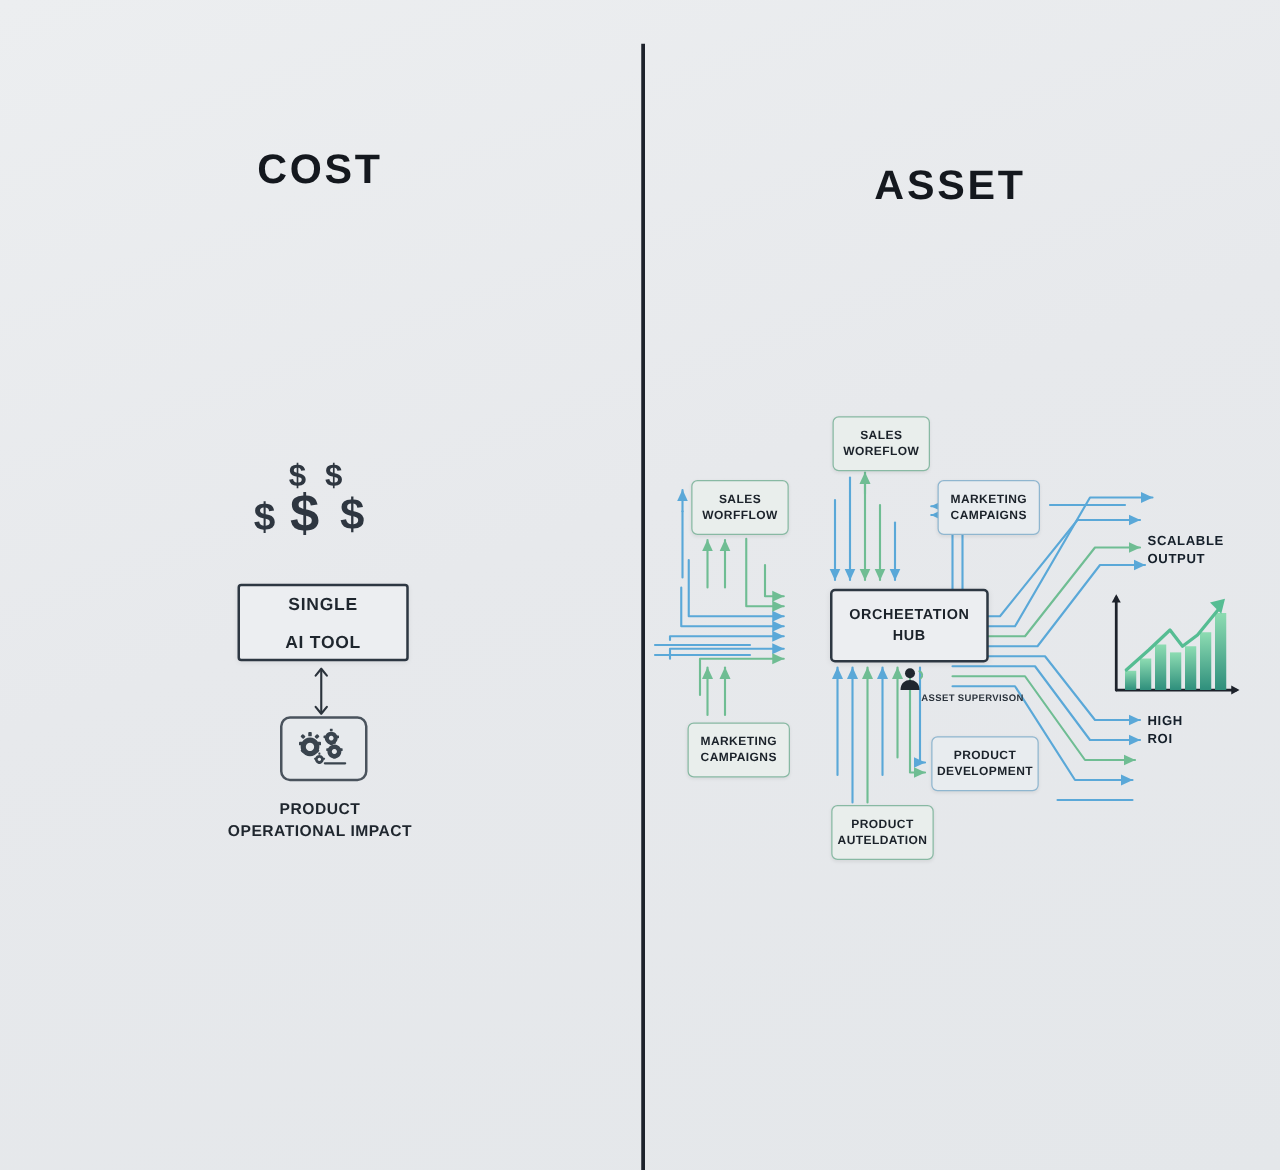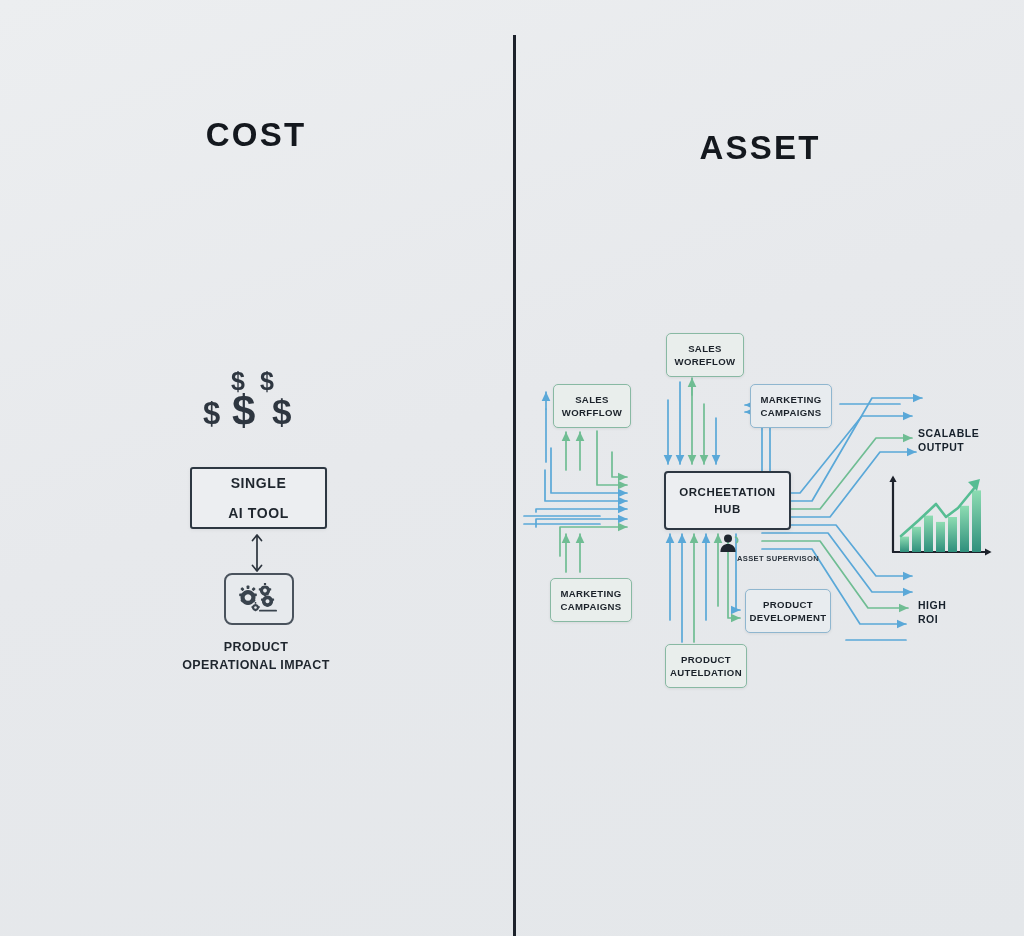--- a/index.html
+++ b/index.html
@@ -169,21 +169,21 @@
     position: absolute;
     font-size: 10.5px;
     font-weight: bold;
     letter-spacing: 0.5px;
     color: #16202b;
     line-height: 1.35;
     text-align: left;
     z-index: 6;
   }
   #out-scalable { left: 918px; top: 426px; width: 92px; }
-  #out-roi      { left: 918px; top: 598px; width: 70px; }
+  #out-roi      { left: 918px; top: 570px; width: 70px; }
 
   #growth-chart {
     position: absolute;
     left: 884px; top: 472px;
     width: 112px; height: 92px;
     z-index: 4;
   }
   svg { display: block; }
   #wires { position: absolute; left: 0; top: 0; }
 </style>

